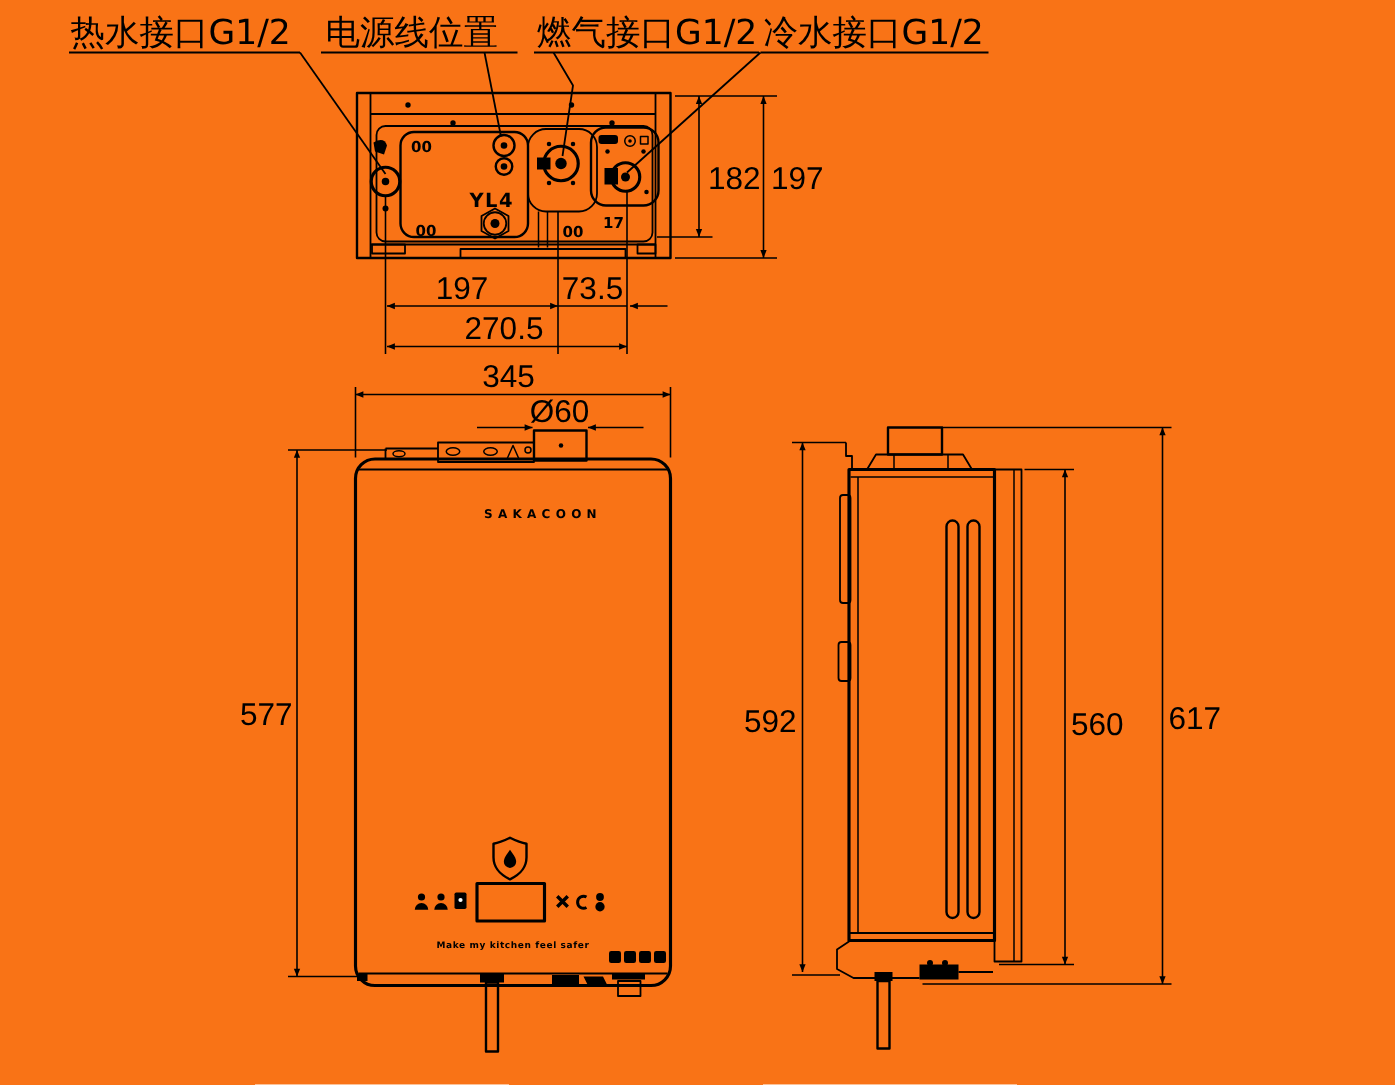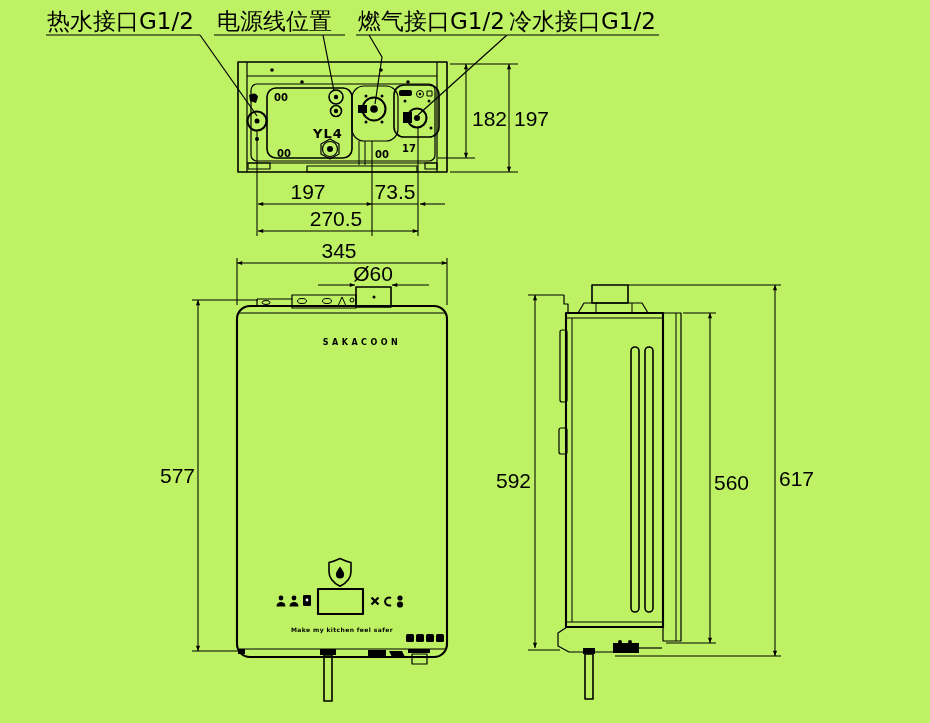--- a/index.html
+++ b/index.html
@@ -1,16 +1,16 @@
 <!DOCTYPE html>
 <html><head>
 <meta charset="utf-8">
 <style>
   html,body{margin:0;padding:0;background:#ffffff;}
-  .stage{width:930px;height:723px;background:#bef264;position:relative;overflow:hidden;}
+  .stage{width:930px;height:723px;background:#f97316;position:relative;overflow:hidden;}
   svg{display:block;}
   
   .s2 {stroke:#000;stroke-width:2.1;fill:none;stroke-linejoin:round;}
   .s16{stroke:#000;stroke-width:1.6;fill:none;stroke-linejoin:round;}
   .s12{stroke:#000;stroke-width:1.2;fill:none;stroke-linejoin:round;}
   .s1 {stroke:#000;stroke-width:1;fill:none;stroke-linejoin:round;}
   .dim{stroke:#000;stroke-width:1.05;fill:none;}
   .blk{fill:#000;stroke:none;}
   text{fill:#000;}
   .dimtxt{font-family:"Liberation Sans","DejaVu Sans",sans-serif;font-size:21px;}

